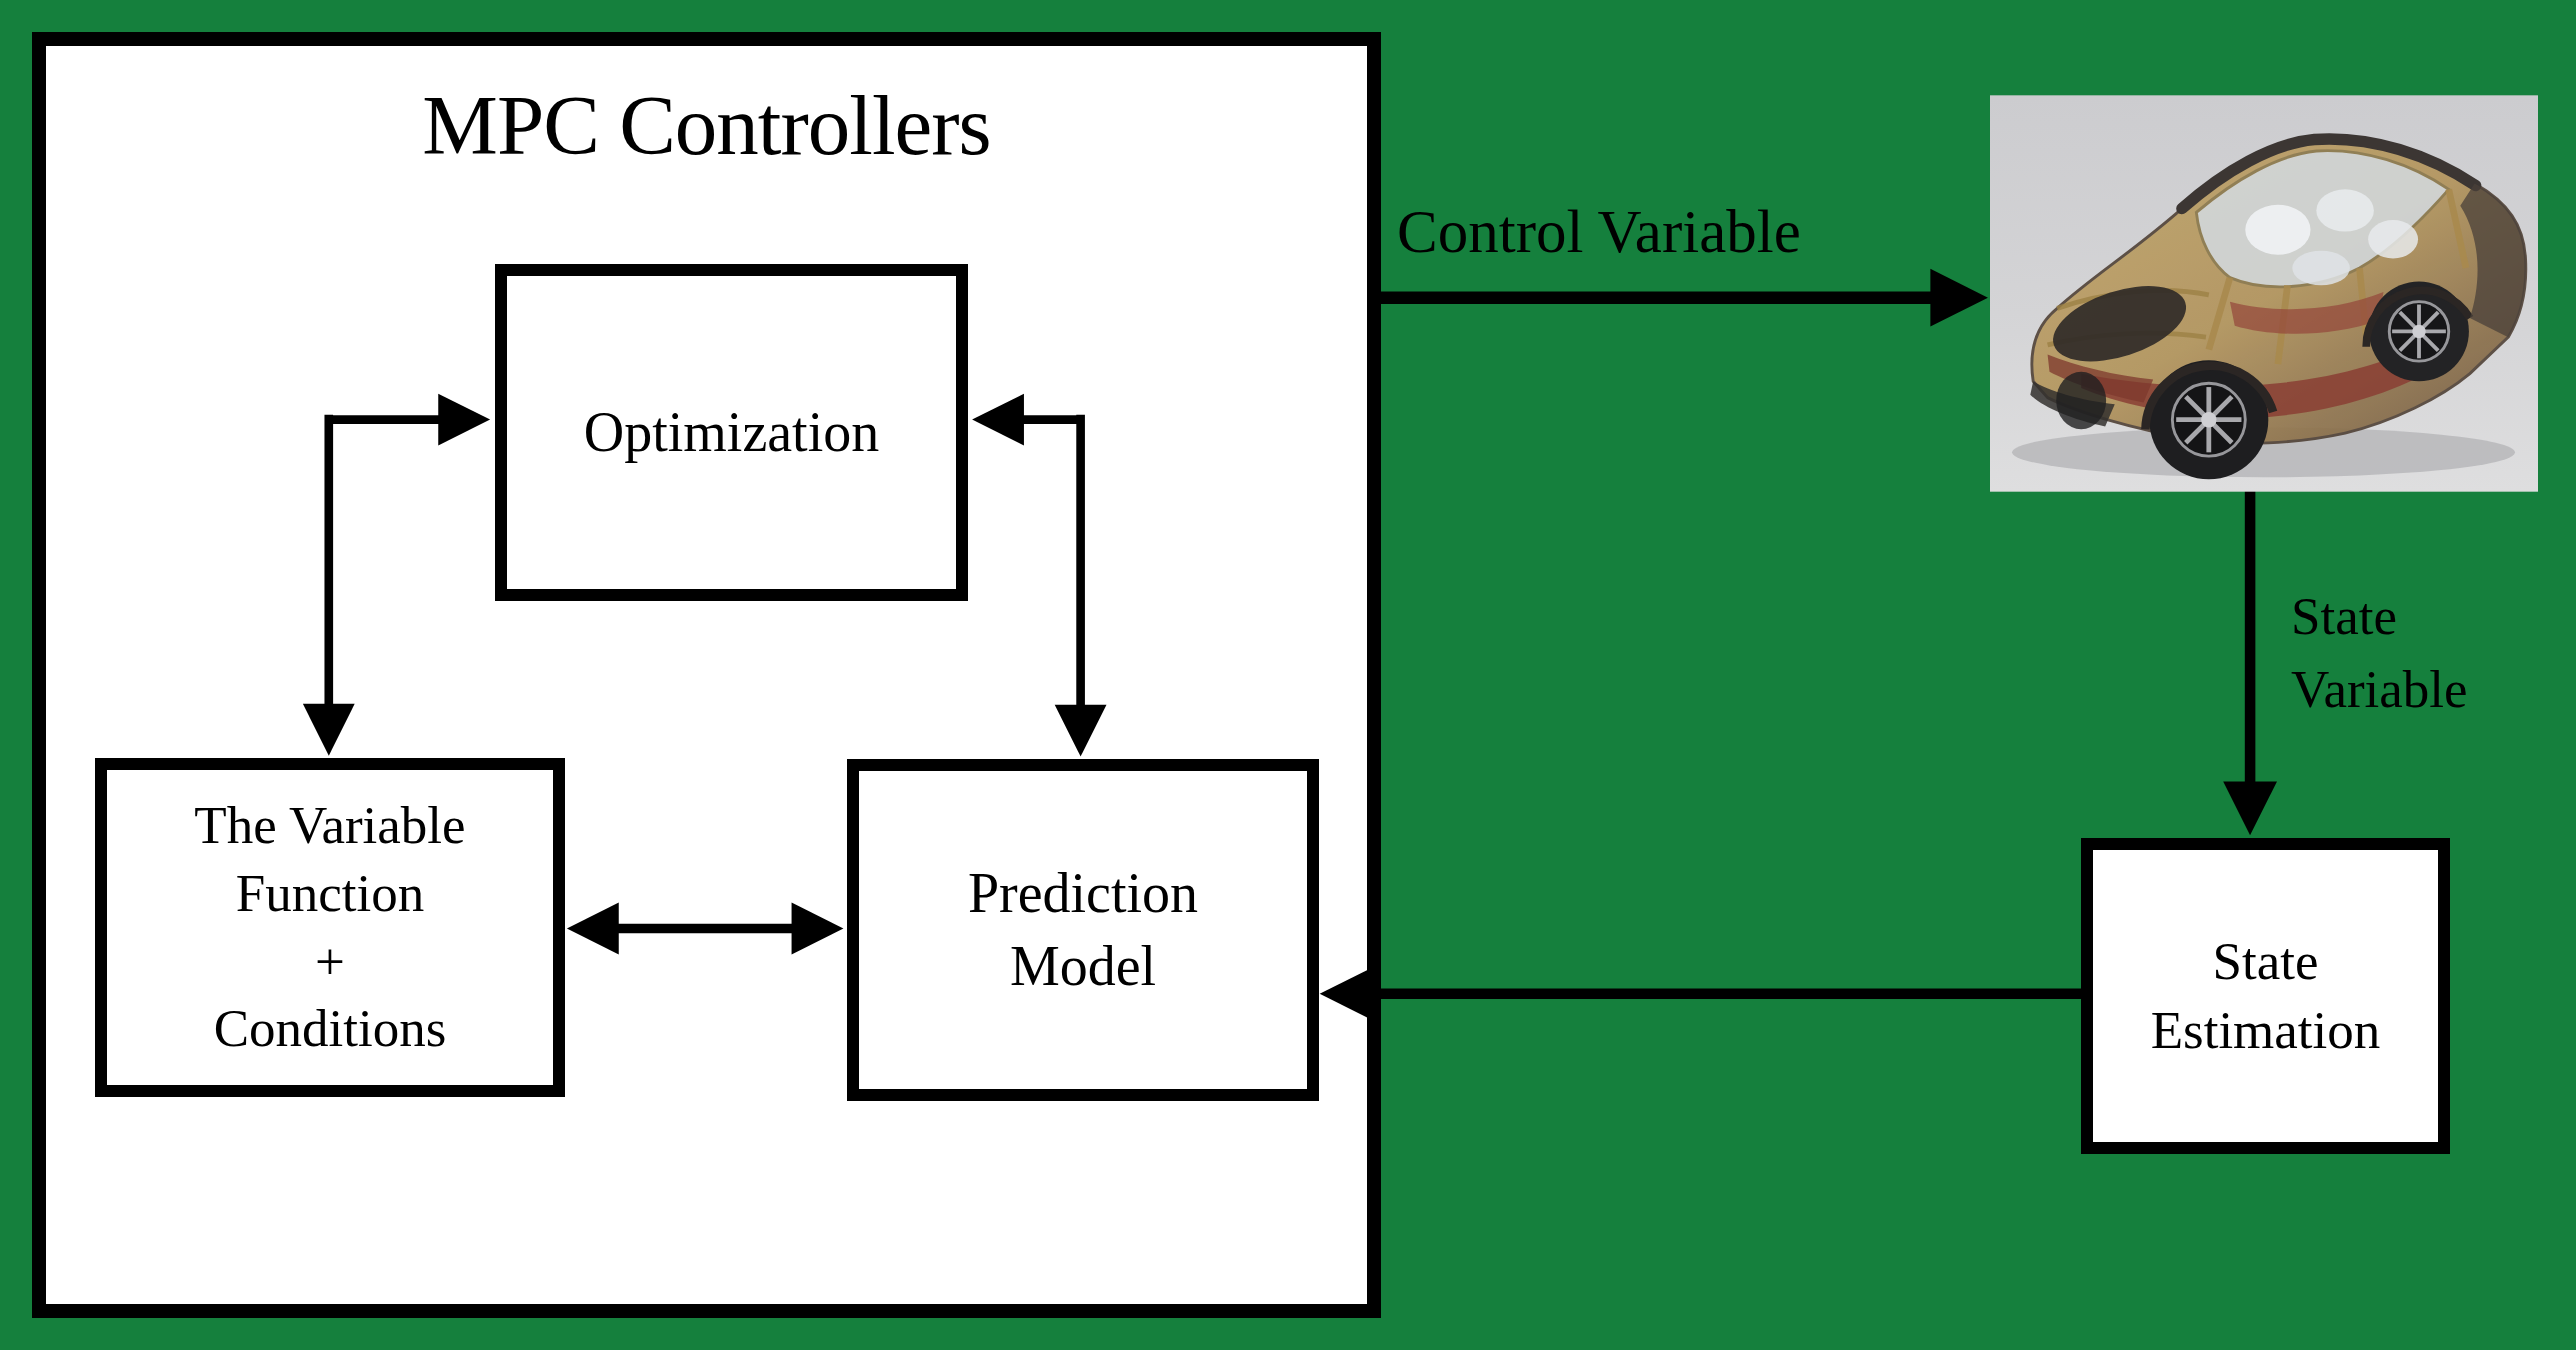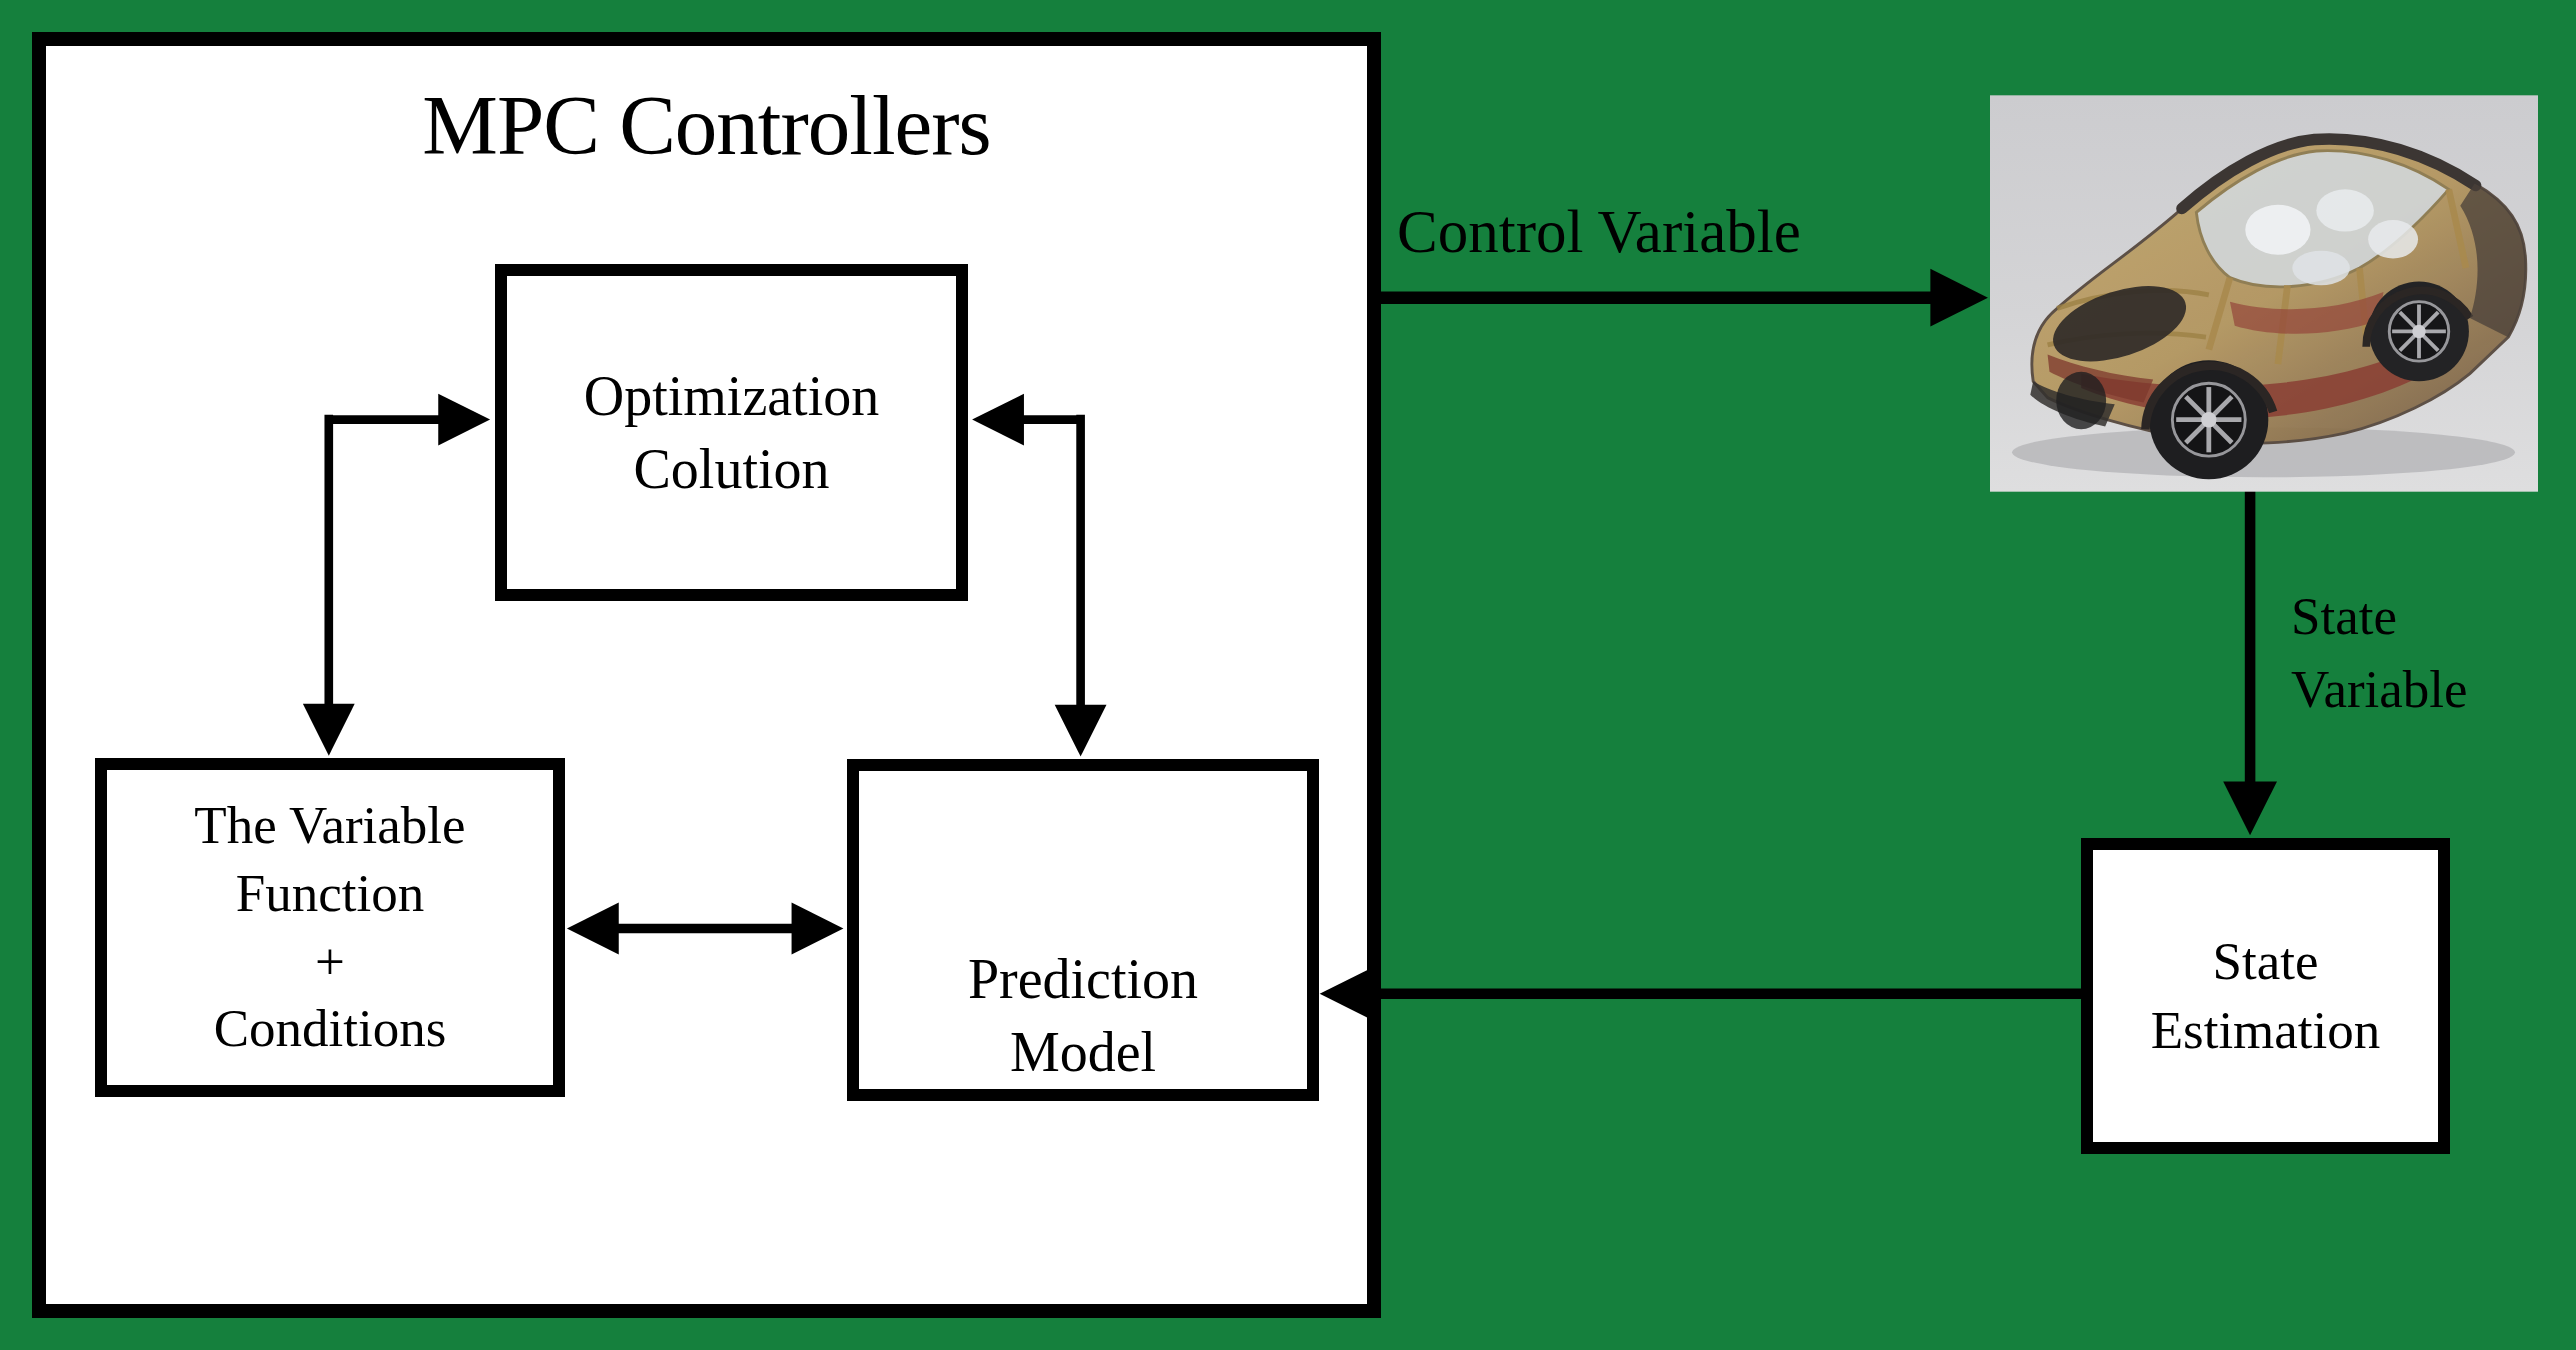--- a/index.html
+++ b/index.html
@@ -48,21 +48,21 @@
     left: 32px; top: 83px;
     width: 1349px;
     text-align: center;
     font-size: 85px;
     line-height: 1.0;
     letter-spacing: -1px;
     white-space: nowrap;
   }
   .box-optimization { left: 495px; top: 264px; width: 473px; height: 337px; font-size: 56px; line-height: 1.3; }
   .box-objective    { left: 95px;  top: 758px; width: 470px; height: 339px; font-size: 53px; line-height: 1.28; }
-  .box-prediction   { left: 847px; top: 759px; width: 472px; height: 342px; font-size: 56px; line-height: 1.3; justify-content: flex-end; }
+  .box-prediction   { left: 847px; top: 759px; width: 472px; height: 342px; font-size: 56px; line-height: 1.3; }
   .box-state-est    { left: 2081px; top: 838px; width: 369px; height: 316px; font-size: 53px; line-height: 1.3; }
   .edge-label {
     position: absolute;
     text-align: left;
     white-space: nowrap;
   }
   .label-control-variable {
     left: 1397px; top: 198px;
     width: 557px;
     font-size: 61px;
@@ -124,21 +124,20 @@
     </g>
 
     <g>
       <path class="line" stroke-width="11" d="M 2167 1035 H 1426"></path>
       <polygon class="head" points="1374,1035 1430,1007 1430,1063"></polygon>
     </g>
   </svg>
 
   <div class="box box-optimization">
     <div>Optimization</div>
-    <div>Colution</div>
   </div>
 
   <div class="box box-objective">
     <div>The Variable</div>
     <div>Function</div>
     <div>+</div>
     <div>Conditions</div>
   </div>
 
   <div class="box box-prediction">

